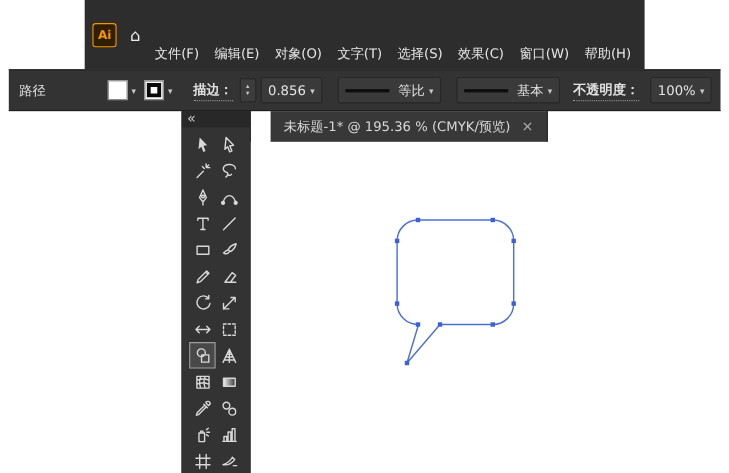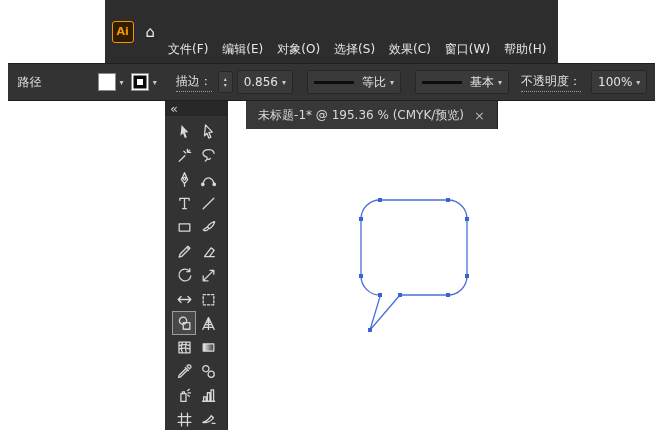--- a/index.html
+++ b/index.html
@@ -16,21 +16,21 @@
 
   
   .controlbar{flex:0 0 36px;background:#333;border-top:1px solid #1f1f1f;border-bottom:1px solid #1f1f1f;
               display:flex;align-items:center;color:#e0e0e0;font-size:12px;padding:0 8px;white-space:nowrap;}
   .cb-sel{margin:0 56px 0 2px;}
   .swatch-wrap{display:flex;align-items:center;margin-right:7px;}
   .chip-fill{width:16px;height:16px;background:#fff;border:1px solid #8a8a8a;}
   .chip-stroke{width:16px;height:16px;background:#fff;border:1px solid #8a8a8a;
                box-shadow:inset 0 0 0 1.5px #fff, inset 0 0 0 5px #0a0a0a;}
   .dd{font-size:8px;color:#c9c9c9;margin-left:4px;}
-  .cb-link{margin:0 6px 0 12px;border-bottom:1px dotted #9a9a9a;padding-bottom:1px;cursor:default;}
+  .cb-link{margin:0 6px 0 12px;border-bottom:1px dotted #9a9a9a;padding-bottom:1px;cursor:default;font-weight:bold;}
   .stepper{width:13px;height:20px;background:#3c3c3c;border:1px solid #272727;border-radius:2px;
            display:flex;flex-direction:column;align-items:center;justify-content:center;color:#c9c9c9;}
   .stepper span{font-size:6px;line-height:6px;}
   .combo{display:flex;align-items:center;height:22px;background:#3a3a3a;border:1px solid #272727;border-radius:2px;
          padding:0 6px;margin-left:4px;}
   .combo .val{color:#e4e4e4;}
   .profile-line{display:inline-block;width:40px;height:3px;background:#0d0d0d;margin-right:8px;}
   .wp{margin-left:14px;}
 
   
@@ -55,20 +55,21 @@
 
 <div class="app">
 
   <div class="menubar">
     <div class="ai-logo">Ai</div>
     <span class="home-icon">⌂</span>
     <div class="menu-items">
         <span class="menu-item">文件(F)</span>
         <span class="menu-item">编辑(E)</span>
         <span class="menu-item">对象(O)</span>
+        <span class="menu-item">文字(T)</span>
         <span class="menu-item">选择(S)</span>
         <span class="menu-item">效果(C)</span>
         <span class="menu-item">窗口(W)</span>
         <span class="menu-item">帮助(H)</span>
       </div>
   </div>
 
   <div class="controlbar">
     <span class="cb-sel">路径</span>
 

